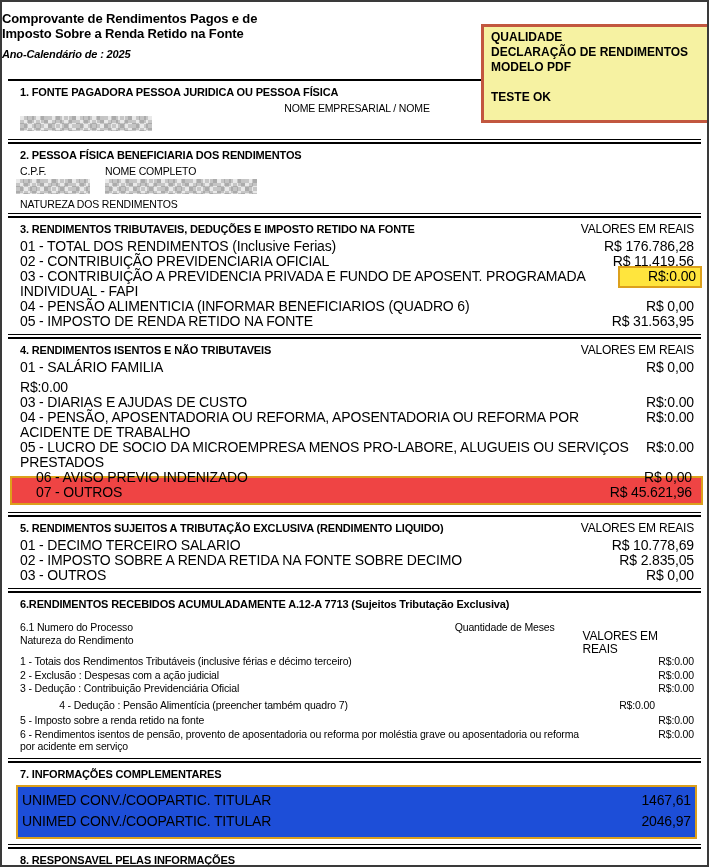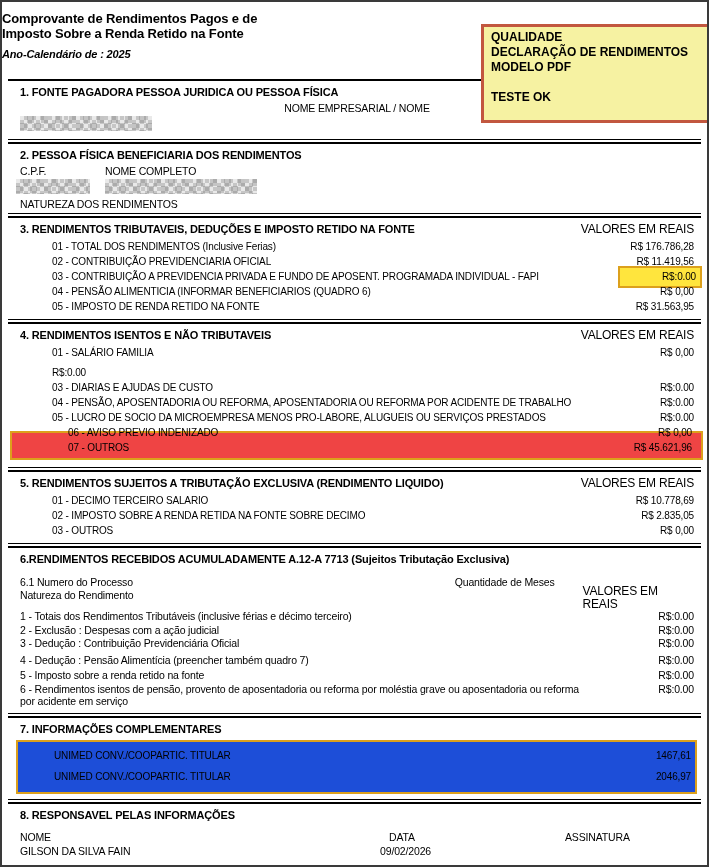--- a/index.html
+++ b/index.html
@@ -28,21 +28,21 @@
     letter-spacing:0;
   }
   .note-gap { margin-top:15px; }
   
   .hr1 { height:2px; background:#000; margin:0 6px; }
   .hr2 { height:2px; margin:2px 6px 0 6px; border-top:1px solid #000; border-bottom:2px solid #000; }
   
   .sec { padding:4px 13px 3px 18px; }
   .sec-head { display:flex; justify-content:space-between; align-items:flex-end; font-size:11px; font-weight:bold; line-height:14px; margin-bottom:3px; }
   .veh { font-weight:normal; font-size:12px; letter-spacing:-0.2px; }
-  .row { display:flex; justify-content:space-between; align-items:baseline; font-size:10px; line-height:15px;margin-left:32px; }
+  .row { display:flex; justify-content:space-between; align-items:baseline; font-size:14px; line-height:15px; }
   .row .val { white-space:nowrap; }
   .fld-label { font-size:10.5px; line-height:13px; }
   
   .redact {
     height:15px; margin-top:1px;
     background-image:
       repeating-conic-gradient(rgba(110,110,110,0.30) 0% 25%, rgba(255,255,255,0) 0% 50%),
       repeating-conic-gradient(#c6c6c6 0% 25%, #e9e9e9 0% 50%);
     background-size:14px 14px, 8px 8px;
   }
@@ -227,21 +227,21 @@
       <span class="val">R$:0.00</span>
     </div>
     <div class="s6row">
       <span class="lbl">2 - Exclusão : Despesas com a ação judicial</span>
       <span class="val">R$:0.00</span>
     </div>
     <div class="s6row">
       <span class="lbl">3 - Dedução : Contribuição Previdenciária Oficial</span>
       <span class="val">R$:0.00</span>
     </div>
-    <div class="s6row" style="margin-top:4px;">
+    <div class="s6row" style="margin-top:4px;justify-content:center;">
       <span class="lbl">4 - Dedução : Pensão Alimentícia (preencher também quadro 7)</span>
       <span class="val">R$:0.00</span>
     </div>
     <div class="s6row" style="margin-top:3px;">
       <span class="lbl">5 - Imposto sobre a renda retido na fonte</span>
       <span class="val">R$:0.00</span>
     </div>
     <div class="s6row">
       <span class="lbl">6 - Rendimentos isentos de pensão, provento de aposentadoria ou reforma por moléstia grave ou aposentadoria ou reforma por acidente em serviço</span>
       <span class="val">R$:0.00</span>

